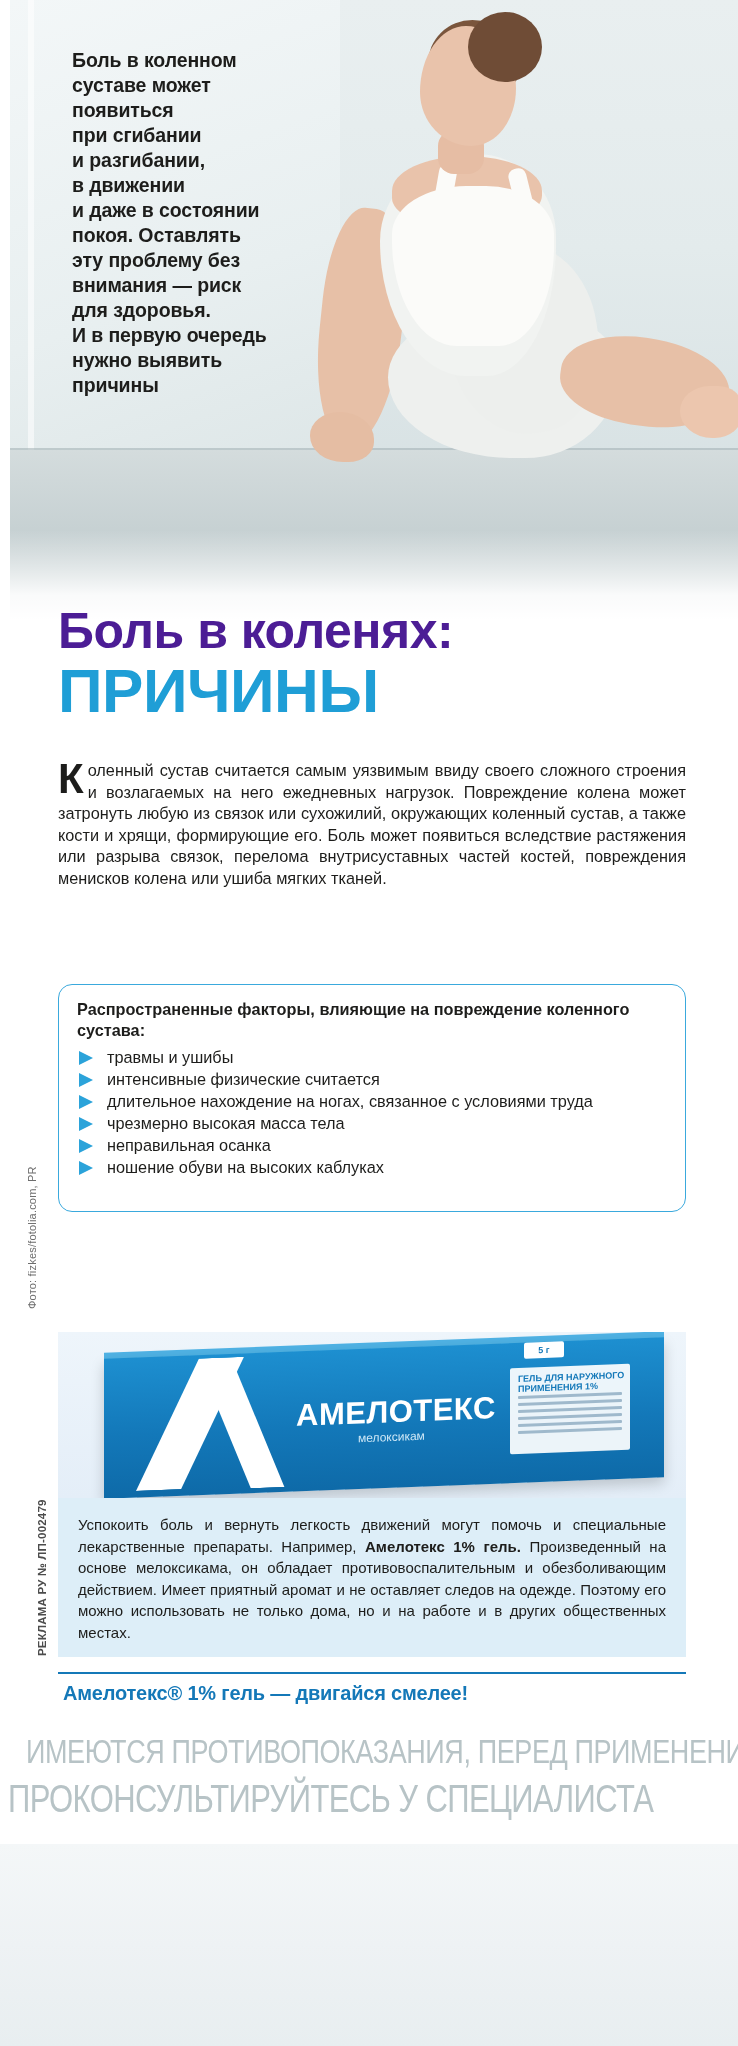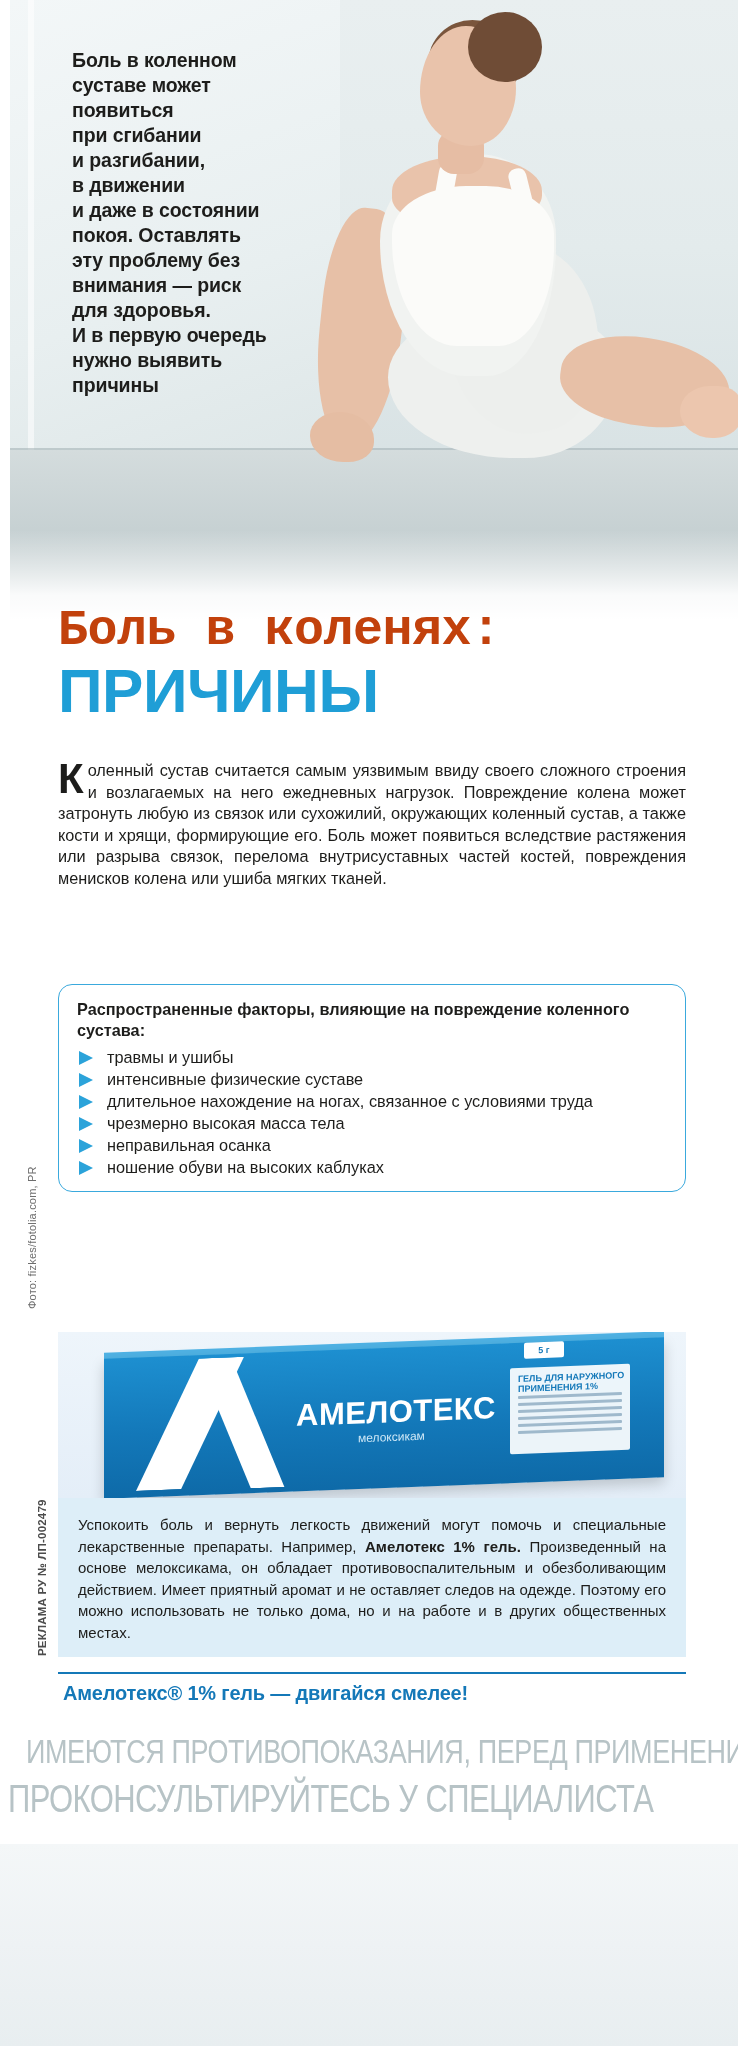--- a/index.html
+++ b/index.html
@@ -243,23 +243,22 @@
   .title-block {
     position: absolute;
     left: 58px;
     top: 604px;
     width: 640px;
   }
   .title-line1 {
     font-size: 50px;
     line-height: 54px;
     font-weight: bold;
-    color: #c2410c;
+    color: #4c1d95;
     letter-spacing: -0.5px;
-    font-family: Liberation Mono, monospace;
   }
   .title-line2 {
     font-size: 62px;
     line-height: 62px;
     font-weight: bold;
     color: #1f9ed6;
     letter-spacing: -0.5px;
     margin-top: 2px;
   }
 
@@ -284,21 +283,21 @@
   }
 
   
   .factors {
     position: absolute;
     left: 58px;
     top: 984px;
     width: 628px;
     border: 1.5px solid #3aa9dd;
     border-radius: 14px;
-    padding: 14px 18px 12px 18px;
+    padding: 14px 18px 32px 18px;
     box-sizing: border-box;
   }
   .factors-title {
     font-size: 16.3px;
     line-height: 21px;
     font-weight: bold;
     color: #1d1d1b;
     margin-bottom: 6px;
   }
   .factor-item {
@@ -607,21 +606,21 @@
   </div>
 
   <div class="factors">
     <div class="factors-title">Распространенные факторы, влияющие на повреждение коленного сустава:</div>
     <div class="factor-item">
       <span class="arrow"></span>
       <span>травмы и ушибы</span>
     </div>
     <div class="factor-item">
       <span class="arrow"></span>
-      <span>интенсивные физические суставе</span>
+      <span>интенсивные физические считается</span>
     </div>
     <div class="factor-item">
       <span class="arrow"></span>
       <span>длительное нахождение на ногах, связанное с условиями труда</span>
     </div>
     <div class="factor-item">
       <span class="arrow"></span>
       <span>чрезмерно высокая масса тела</span>
     </div>
     <div class="factor-item">

